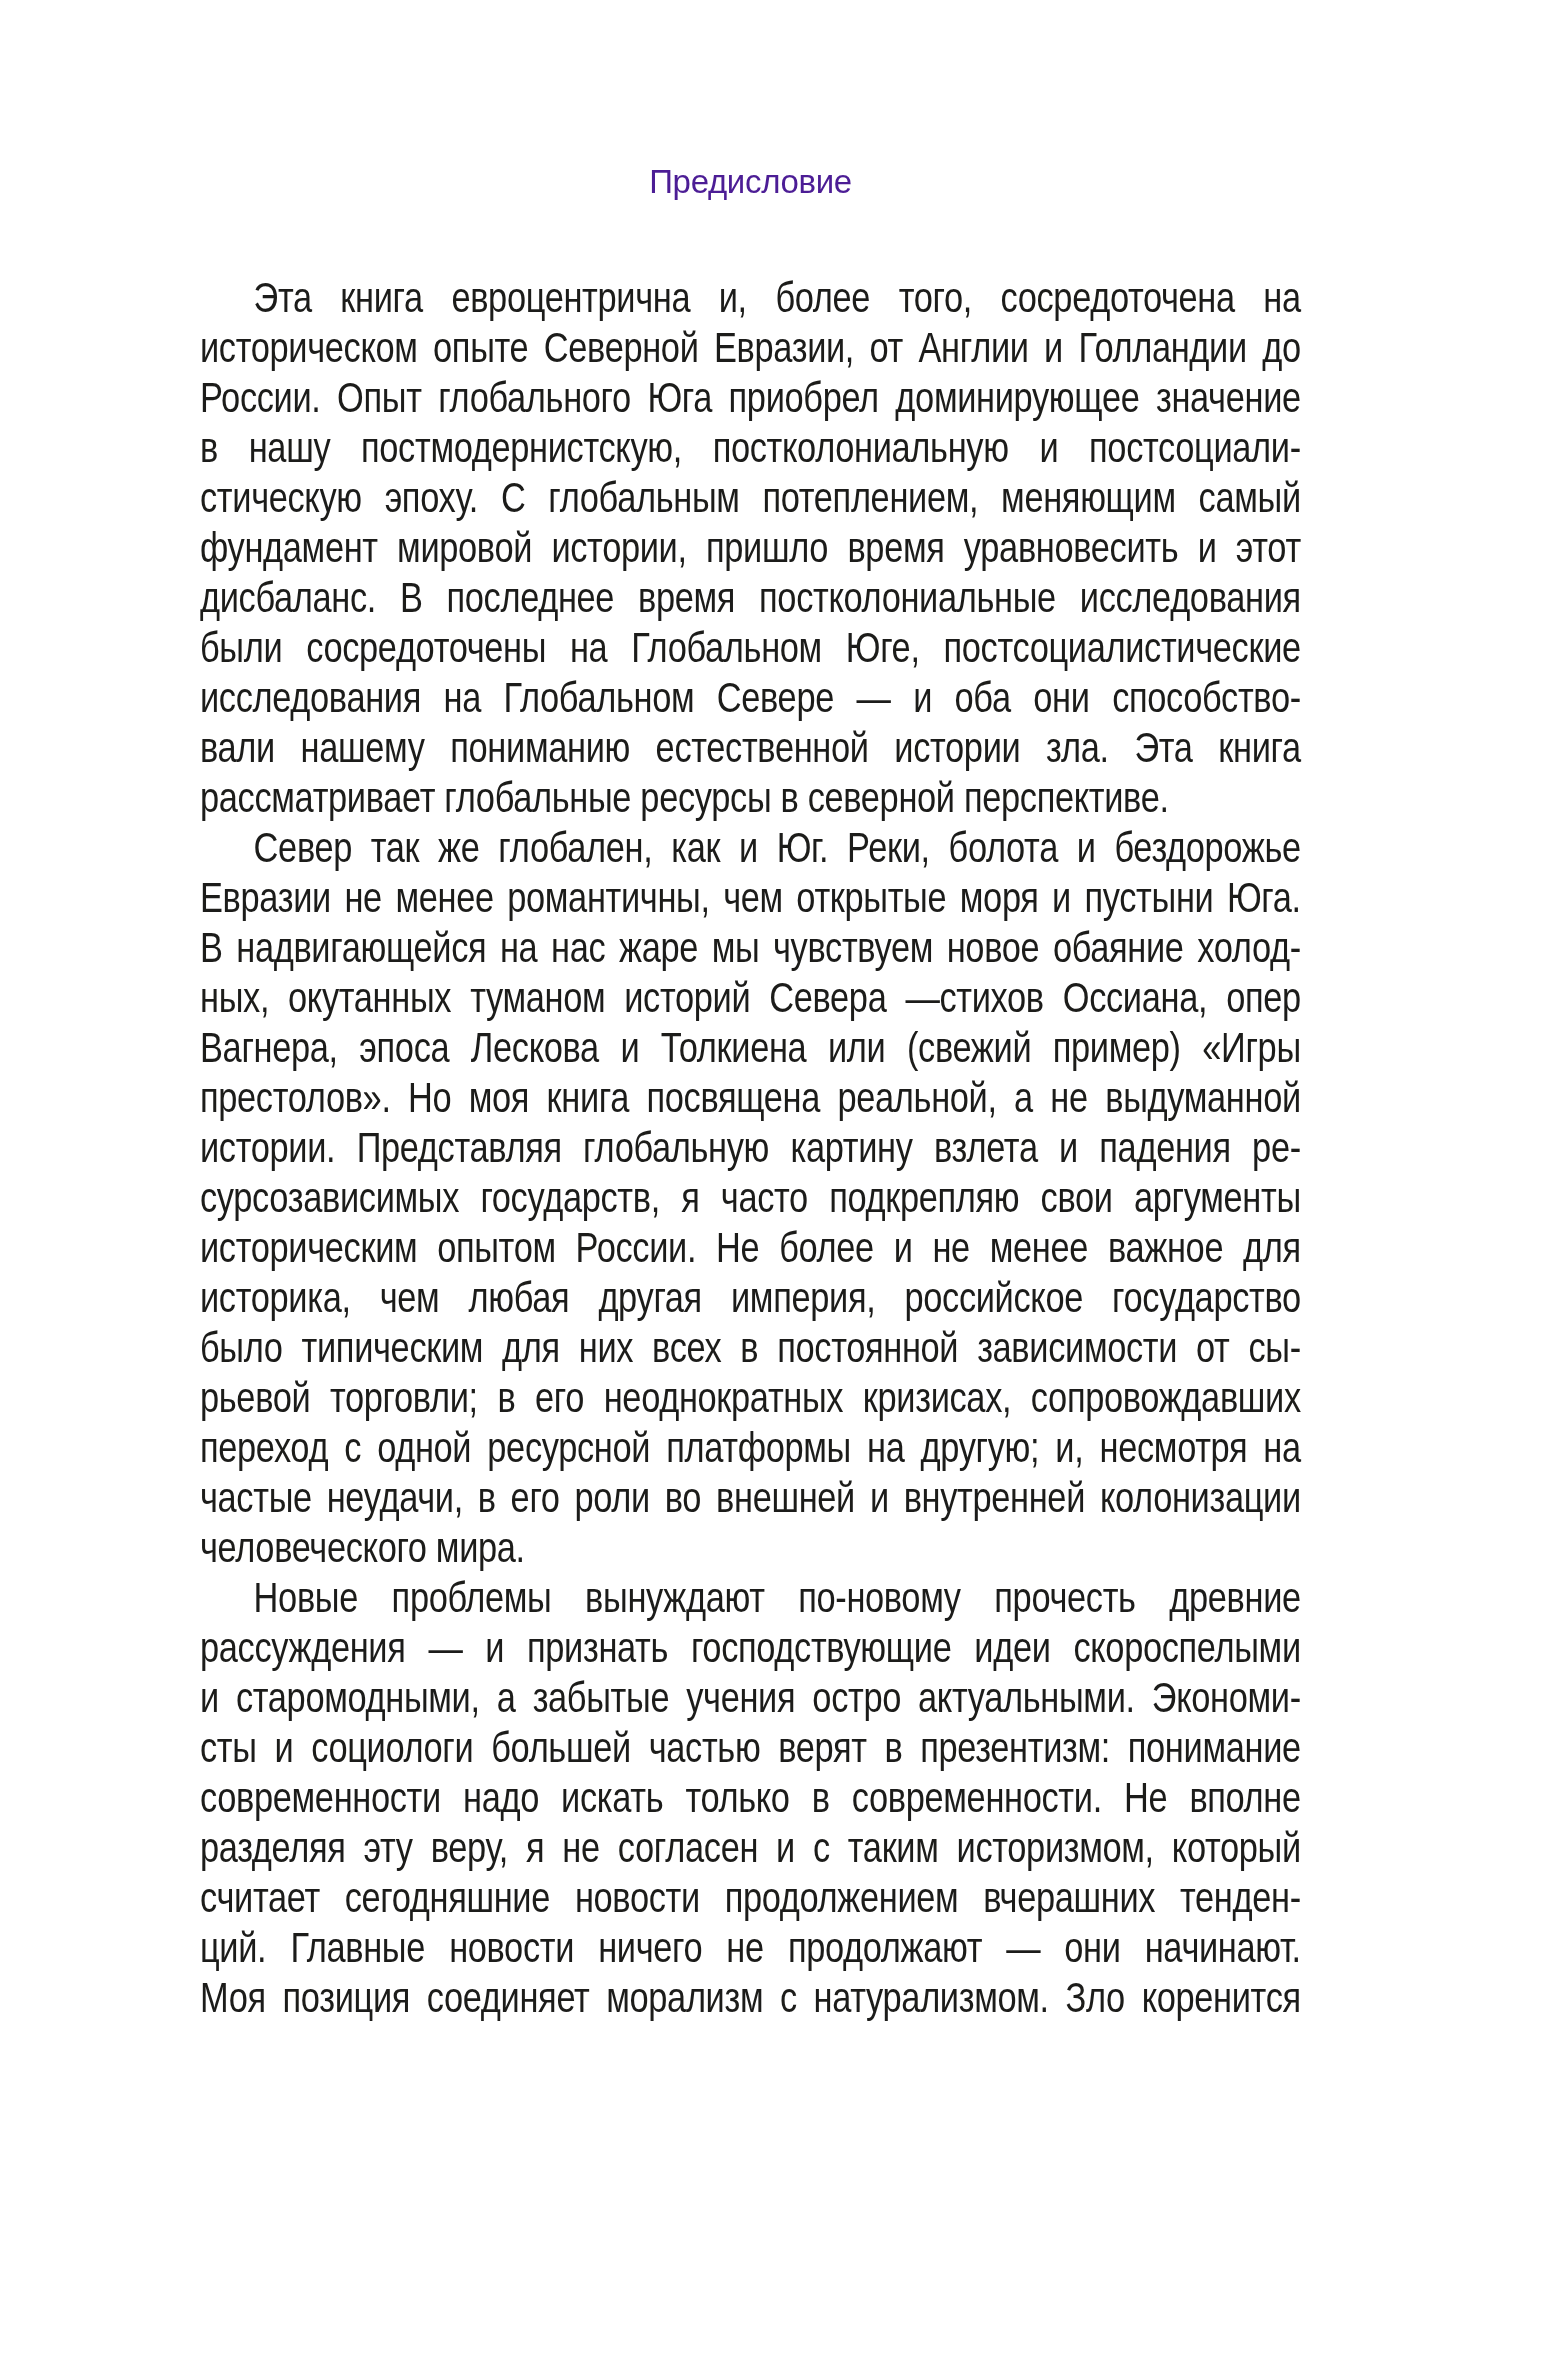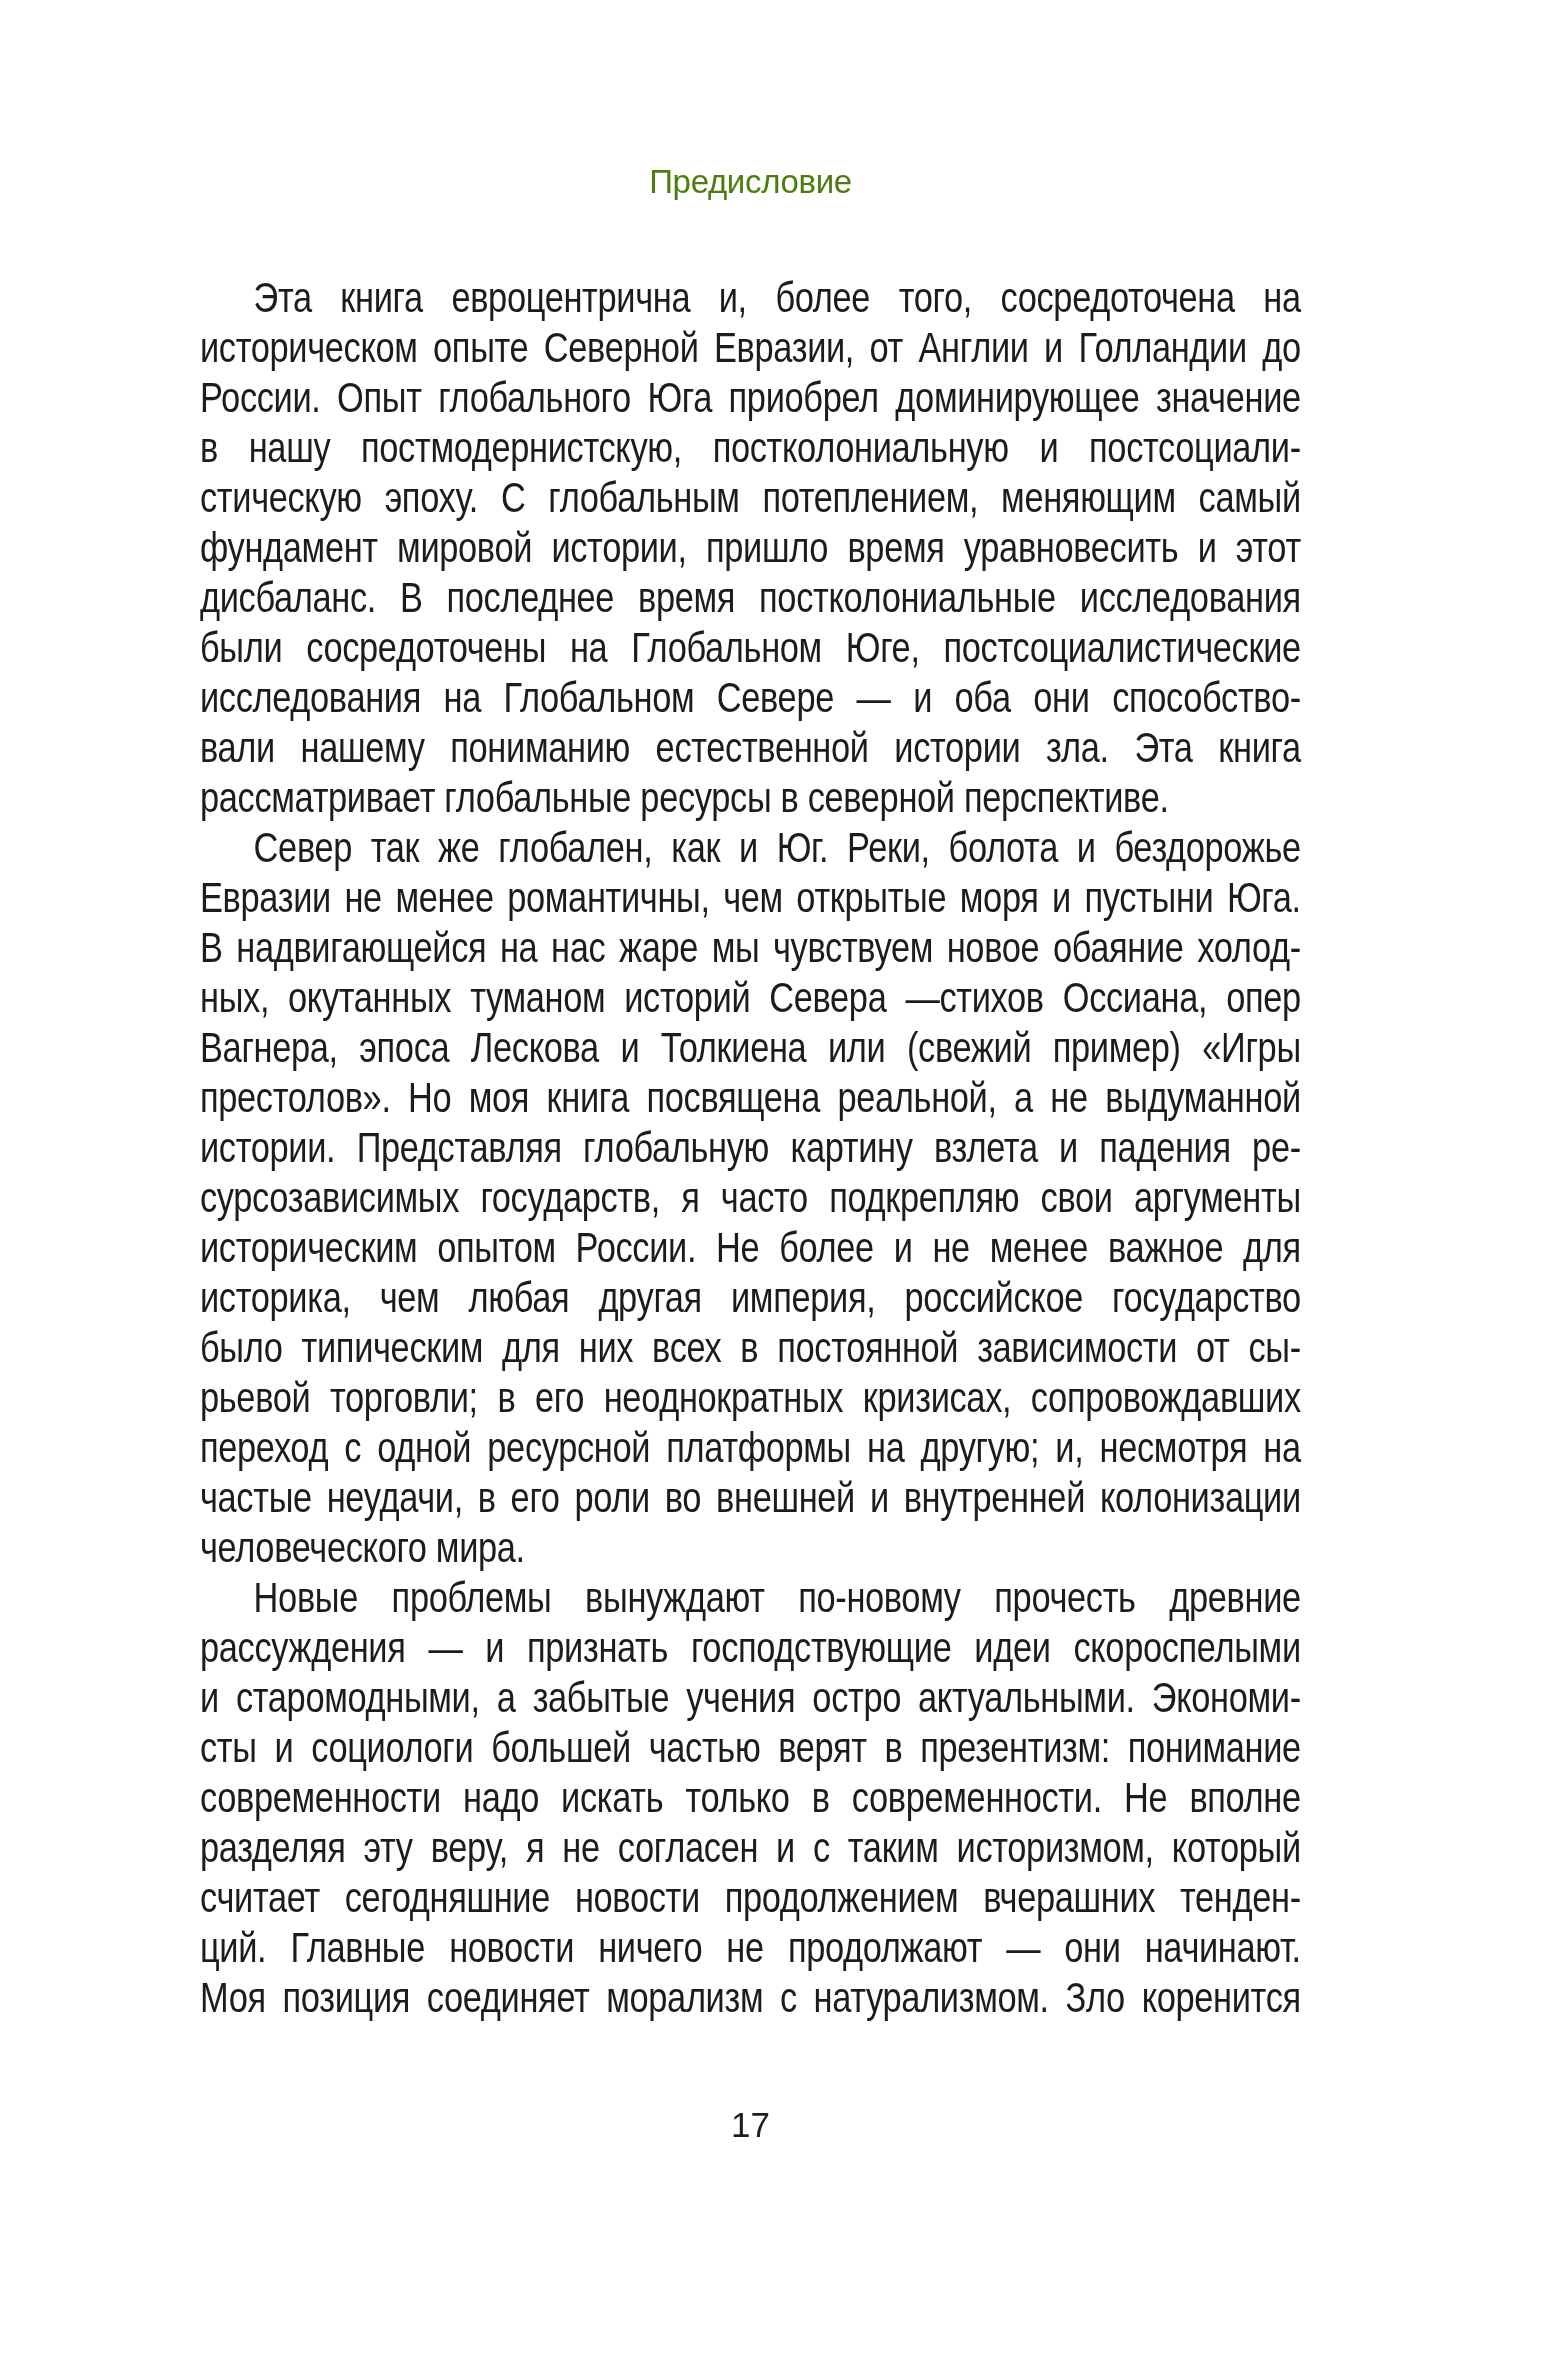--- a/index.html
+++ b/index.html
@@ -20,21 +20,21 @@
   }
   .chapter-header {
     position: absolute;
     left: 200px;
     top: 163px;
     width: 1101px;
     text-align: center;
     font-size: 33px;
     line-height: 37px;
     letter-spacing: -0.01em;
-    color: #4d7c0f;
+    color: #4c1d95;
   }
   .text-body {
     position: absolute;
     left: 200px;
     top: 272px;
     width: 1376px;               
     transform: scaleX(0.8);      
     transform-origin: 0 0;
     font-size: 43px;
     line-height: 50px;
@@ -95,15 +95,14 @@
       <div class="line">рассуждения — и признать господствующие идеи скороспелыми</div>
       <div class="line">и старомодными, а забытые учения остро актуальными. Экономи-</div>
       <div class="line">сты и социологи большей частью верят в презентизм: понимание</div>
       <div class="line">современности надо искать только в современности. Не вполне</div>
       <div class="line">разделяя эту веру, я не согласен и с таким историзмом, который</div>
       <div class="line">считает сегодняшние новости продолжением вчерашних тенден-</div>
       <div class="line">ций. Главные новости ничего не продолжают — они начинают.</div>
       <div class="line">Моя позиция соединяет морализм с натурализмом. Зло коренится</div>
     </div>
 
-  <div class="page-number">17</div>
 </div>
 
 
 </body></html>

